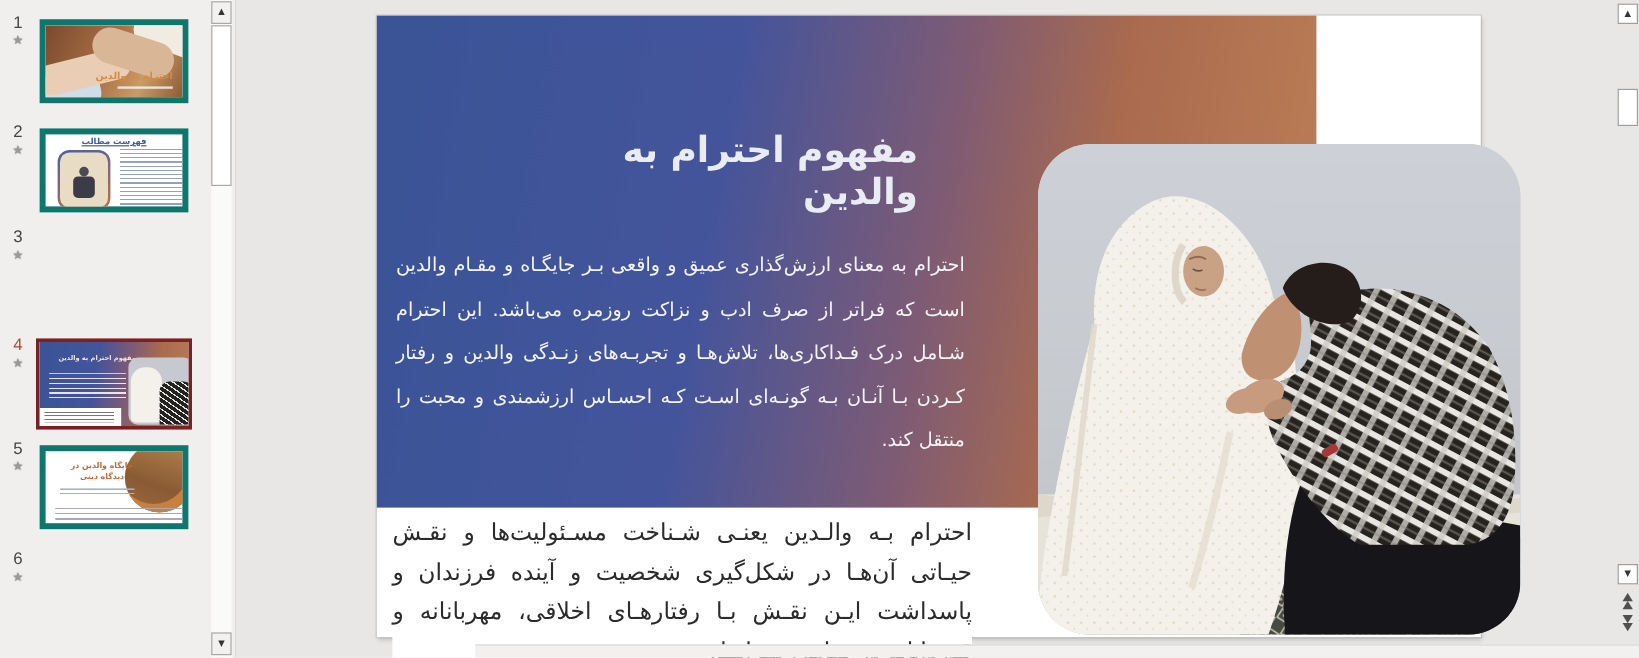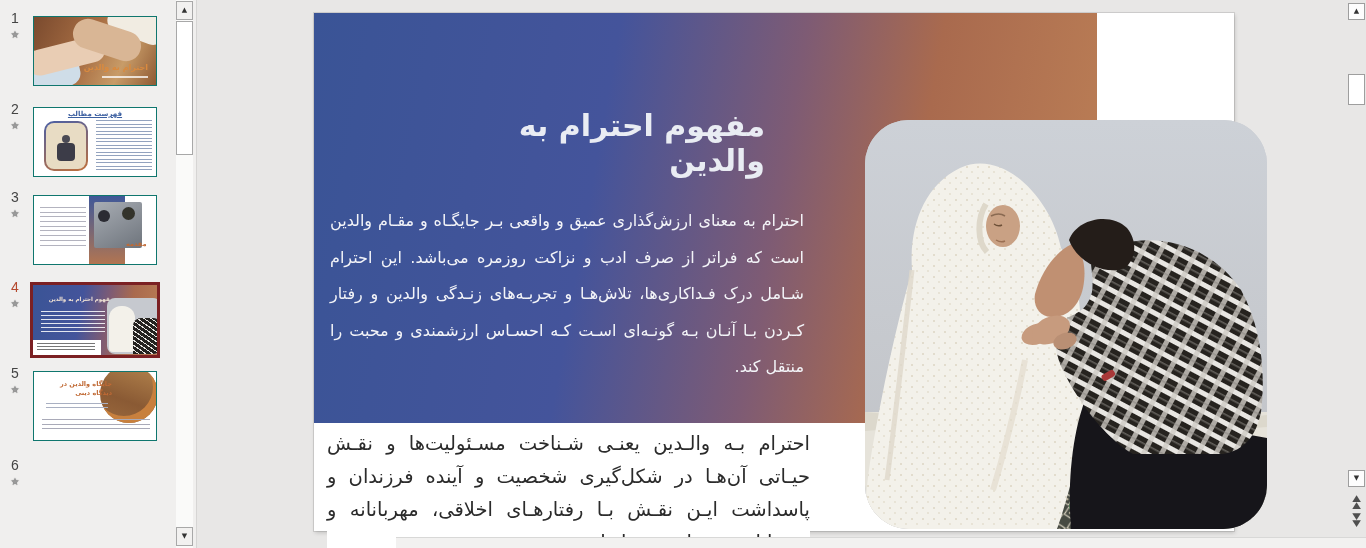--- a/index.html
+++ b/index.html
@@ -5,21 +5,21 @@
   * { margin:0; padding:0; box-sizing:border-box; }
   html,body { width:1366px; height:548px; overflow:hidden; }
   body { font-family:"DejaVu Sans","Liberation Sans",sans-serif; background:#e8e7e6; position:relative; }
 
   
   .panel { position:absolute; left:0; top:0; width:197px; height:548px; background:#f0efee; border-right:1px solid #d6d5d4; }
   .thumb-row { position:absolute; left:0; width:197px; }
   .thumb-num { position:absolute; left:4px; top:0; width:22px; text-align:center; font-size:14px; color:#444; font-family:"Liberation Sans",sans-serif; }
   .thumb-num.sel { color:#b5492e; }
   .thumb-star { position:absolute; left:6px; top:19px; width:18px; text-align:center; font-size:10px; color:#9a9a9a; text-shadow:0 0 1px #555; }
-  .thumb { position:absolute; left:33px; top:0; width:124px; height:70px; background:#fff; border:1px solid #0f766e; overflow:hidden; cursor:pointer; }
+  .thumb { position:absolute; left:33px; top:0; width:124px; height:70px; background:#fff; border:5px solid #0f766e; overflow:hidden; cursor:pointer; }
   .thumb.sel { left:30px; width:130px; height:76px; border:3px solid #7b2023; }
   .mini { position:absolute; font-weight:bold; }
 
   
   .t1-bg { position:absolute; inset:0; background:linear-gradient(115deg,#7a4a2e,#a96f44 45%,#c89c68 72%,#8f5a34); }
   .t1-arm1 { position:absolute; left:-8px; top:26px; width:80px; height:26px; background:#e9cdb4; border-radius:14px; transform:rotate(-14deg); }
   .t1-arm2 { position:absolute; left:38px; top:8px; width:70px; height:30px; background:#d9b695; border-radius:15px; transform:rotate(18deg); }
   .t1-sleeve { position:absolute; left:-10px; top:40px; width:56px; height:32px; background:#cfdde8; border-radius:12px; transform:rotate(-12deg); }
   .t1-sleeve2 { position:absolute; left:74px; top:-12px; width:60px; height:34px; background:#f1ece2; border-radius:12px; transform:rotate(20deg); }
   .t1-title { right:8px; bottom:13px; font-size:8px; color:#d98a3f; }
@@ -46,21 +46,21 @@
   .t4-white { position:absolute; left:0; top:55px; width:68px; height:15px; background:#fff; }
   .t4-title { left:6px; top:11px; width:84px; text-align:center; font-size:5.5px; color:#f2e3d5; }
   .t4-lines { position:absolute; left:8px; top:26px; width:64px; height:24px; background:repeating-linear-gradient(to bottom,rgba(255,255,255,.85) 0 1px,transparent 1px 4px); }
   .t4-cap { position:absolute; left:4px; top:58px; width:58px; height:9px; background:repeating-linear-gradient(to bottom,#777 0 .8px,transparent .8px 3px); }
   .t4-photo { position:absolute; left:74px; top:13px; width:54px; height:56px; border-radius:8px; background:#c6c9cf; overflow:hidden; }
   .t4-chador { position:absolute; left:2px; top:8px; width:26px; height:46px; border-radius:12px 12px 4px 4px; background:#f3f1ea; }
   .t4-man { position:absolute; left:26px; top:20px; width:28px; height:36px; border-radius:8px 8px 0 0; background:repeating-linear-gradient(35deg,#24221f 0 3px,#e8e6e2 3px 4px); }
 
   
   .t5-circle { position:absolute; left:66px; top:-7px; width:58px; height:58px; border-radius:50%; background:linear-gradient(200deg,#b5854e,#8a5a34 60%,#9c6a3e); box-shadow:inset -5px -7px 0 #c8803e; }
-  .t5-title { left:16px; top:8px; width:62px; font-size:6.5px; line-height:9px; color:#c06a35; }
+  .t5-title { left:16px; top:8px; width:62px; text-align:center; font-size:6.5px; line-height:9px; color:#c06a35; }
   .t5-sub { position:absolute; left:12px; top:31px; width:62px; height:8px; background:repeating-linear-gradient(to bottom,#a9b0c2 0 1px,transparent 1px 4px); }
   .t5-par { position:absolute; left:8px; top:47px; width:108px; height:13px; background:repeating-linear-gradient(to bottom,#a9aab8 0 1px,transparent 1px 4.5px); }
 
   
   .t6-title { left:56px; top:8px; width:62px; text-align:center; font-size:6.5px; line-height:9px; color:#c06a35; }
   .t6-circle { position:absolute; left:11px; top:17px; width:45px; height:45px; border-radius:50%; background:linear-gradient(140deg,#7c9ac0,#4a6e52 55%,#d8d2c8); }
   .t6-arc1 { position:absolute; left:44px; top:1px; width:26px; height:26px; border:3px solid transparent; border-top-color:#c13b2a; border-right-color:#c13b2a; border-radius:50%; transform:rotate(-35deg); }
   .t6-arc2 { position:absolute; left:-3px; top:40px; width:26px; height:26px; border:3px solid transparent; border-bottom-color:#c13b2a; border-left-color:#c13b2a; border-radius:50%; transform:rotate(-35deg); }
   .t6-lines { position:absolute; left:62px; top:30px; width:52px; height:28px; background:repeating-linear-gradient(to bottom,#a9aab8 0 1px,transparent 1px 4.2px); }
 
@@ -124,29 +124,20 @@
           <div class="t2-bodyshape"></div>
         </div>
       </div>
       <div class="t2-list"></div>
     </div>
   </div>
 
   <div class="thumb-row" style="top:189px;height:86px;">
     <div class="thumb-num">3</div>
     <div class="thumb-star">★</div>
-    <div class="thumb" style="top:6px;">
-      <div class="t3-text"></div>
-      <div class="t3-band"></div>
-      <div class="t3-photo">
-        <div class="t3-kid1"></div>
-        <div class="t3-kid2"></div>
-      </div>
-      <div class="mini t3-title" dir="rtl">مقدمه</div>
-    </div>
   </div>
 
   <div class="thumb-row" style="top:279px;height:92px;">
     <div class="thumb-num sel">4</div>
     <div class="thumb-star">★</div>
     <div class="thumb sel" style="top:3px;">
       <div class="t4-bg">
         <div class="mini t4-title" dir="rtl">مفهوم احترام به والدین</div>
         <div class="t4-lines"></div>
         <div class="t4-white"></div>

